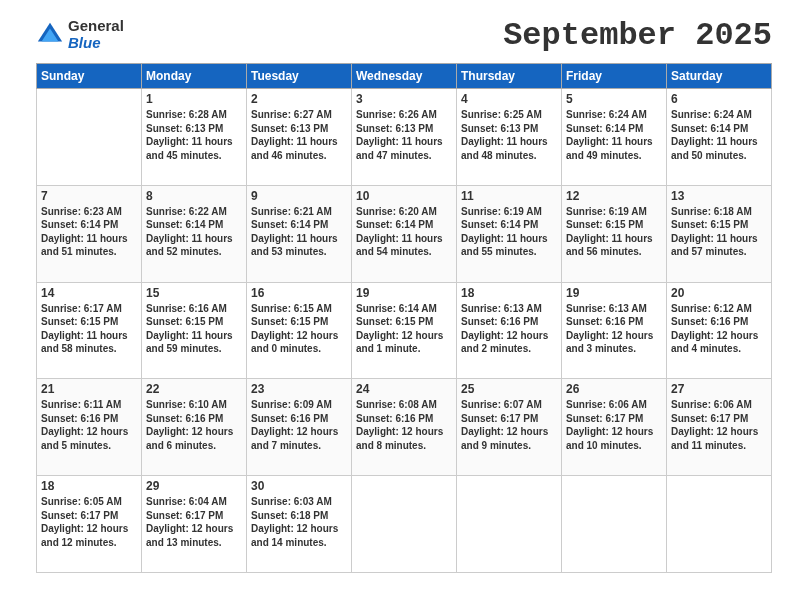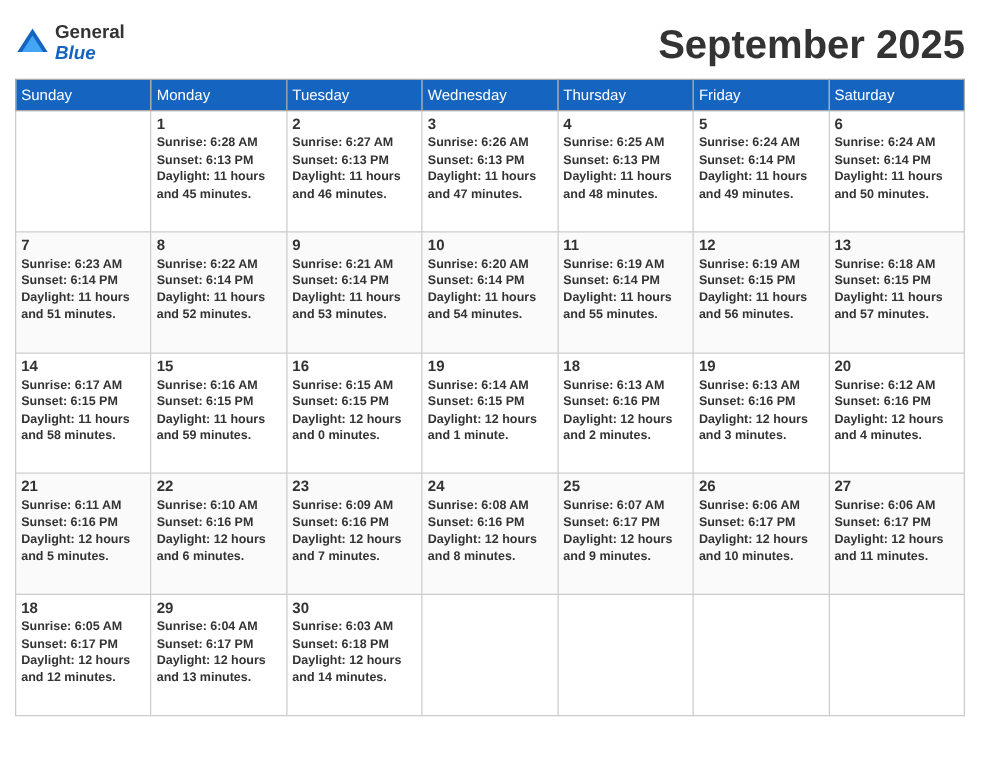--- a/index.html
+++ b/index.html
@@ -6,21 +6,21 @@
     body {
       font-family: Arial, sans-serif;
       background: #fff;
       width: 792px;
       height: 612px;
       overflow: hidden;
     }
     .page {
       width: 792px;
       height: 583px;
-      padding: 18px 20px 10px 12px;
+      padding: 18px 20px 10px 36px;
       display: flex;
       flex-direction: column;
     }
     .header {
       display: flex;
       justify-content: space-between;
       align-items: flex-start;
       margin-bottom: 10px;
     }
     .logo {
@@ -43,41 +43,42 @@
       font-weight: bold;
       color: #1565c0;
       font-style: italic;
     }
     .logo-icon {
       width: 28px;
       height: 28px;
     }
     .title-block {
       text-align: right;
+      font-family: Liberation Mono, monospace;
     }
     .main-title {
       font-size: 32px;
       font-weight: bold;
       color: #333;
       line-height: 1.1;
     }
     .subtitle {
       font-size: 15px;
       color: #555;
     }
     .calendar-table {
       width: 100%;
       border-collapse: collapse;
       flex: 1;
     }
     .calendar-table th {
       background-color: #1565c0;
       color: #fff;
       font-size: 12px;
-      font-weight: normal;
+      font-weight: bold;
       padding: 5px 4px;
       text-align: left;
       border: 1px solid #aaa;
     }
     .calendar-table td {
       border: 1px solid #ccc;
       vertical-align: top;
       padding: 3px 4px;
       font-size: 10px;
       color: #333;

